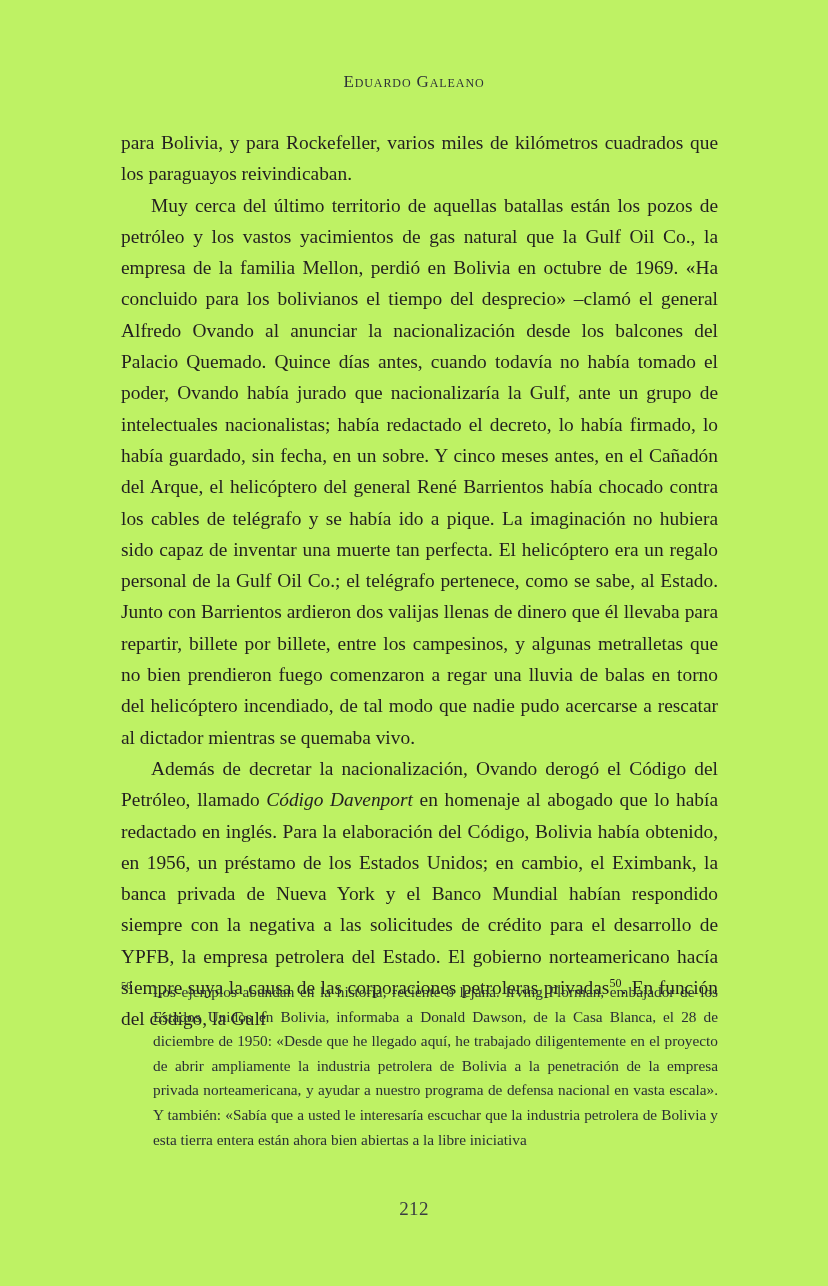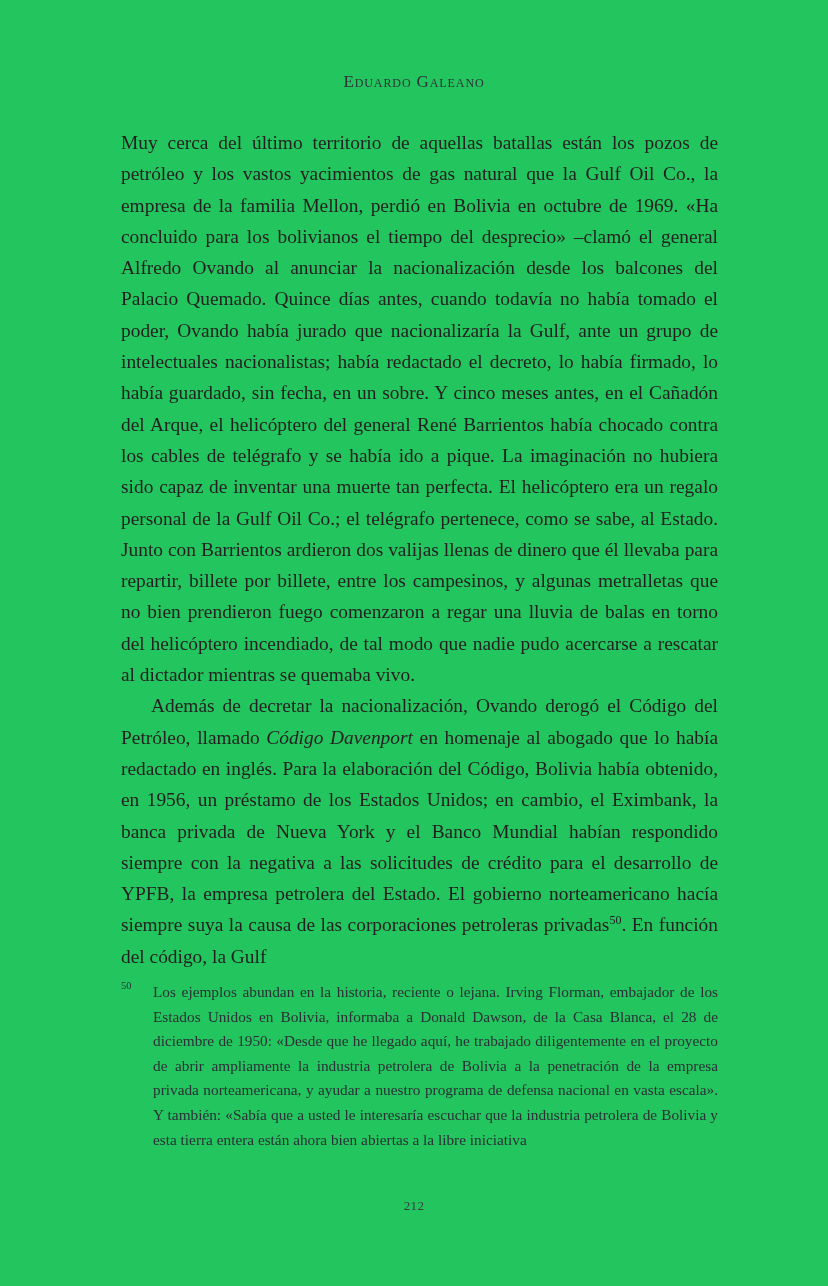--- a/index.html
+++ b/index.html
@@ -13,21 +13,21 @@
     height: 1286px;
     position: relative;
     font-family: "Liberation Serif", "DejaVu Serif", serif;
     color: #231f20;
     overflow: hidden;
   }
 
   .page {
     position: absolute;
     inset: 0;
-    background: #22c55e;
+    background: #bef264;
   }
 
   
   .running-head {
     position: absolute;
     top: 72px;
     left: 0;
     right: 0;
     text-align: center;
     font-family: "Liberation Serif", "DejaVu Serif", serif;
@@ -104,34 +104,35 @@
     color: #2b2f36;
   }
 
   
   .folio {
     position: absolute;
     left: 0;
     right: 0;
     top: 1198px;
     text-align: center;
-    font-size: 13px;
+    font-size: 19px;
     color: #3a3d42;
     letter-spacing: 0.4px;
   }
 </style>
 </head>
 <body>
 
 <div class="page">
 
   <div class="running-head">Eduardo Galeano</div>
 
   <div class="body-column">
 
+    <p class="first">para Bolivia, y para Rockefeller, varios miles de kilómetros cuadrados que los paraguayos reivindicaban.</p>
 
     <p>Muy cerca del último territorio de aquellas batallas están los pozos de petróleo y los vastos yacimientos de gas natural que la Gulf Oil Co., la empresa de la familia Mellon, perdió en Bolivia en octubre de 1969. «Ha concluido para los bolivianos el tiempo del desprecio» –clamó el general Alfredo Ovando al anunciar la nacionalización desde los balcones del Palacio Quemado. Quince días antes, cuando todavía no había tomado el poder, Ovando había jurado que nacionalizaría la Gulf, ante un grupo de intelectuales nacionalistas; había redactado el decreto, lo había firmado, lo había guardado, sin fecha, en un sobre. Y cinco meses antes, en el Cañadón del Arque, el helicóptero del general René Barrientos había chocado contra los cables de telégrafo y se había ido a pique. La imaginación no hubiera sido capaz de inventar una muerte tan perfecta. El helicóptero era un regalo personal de la Gulf Oil Co.; el telégrafo pertenece, como se sabe, al Estado. Junto con Barrientos ardieron dos valijas llenas de dinero que él llevaba para repartir, billete por billete, entre los campesinos, y algunas metralletas que no bien prendieron fuego comenzaron a regar una lluvia de balas en torno del helicóptero incendiado, de tal modo que nadie pudo acercarse a rescatar al dictador mientras se quemaba vivo.</p>
 
     <p><span>Además de decretar la nacionalización, Ovando derogó el Código del Petróleo, llamado </span><em>Código Davenport</em><span> en homenaje al abogado que lo había redactado en inglés. Para la elaboración del Código, Bolivia había obtenido, en 1956, un préstamo de los Estados Unidos; en cambio, el Eximbank, la banca privada de Nueva York y el Banco Mundial habían respondido siempre con la negativa a las solicitudes de crédito para el desarrollo de YPFB, la empresa petrolera del Estado. El gobierno norteamericano hacía siempre suya la causa de las corporaciones petroleras privadas</span><sup class="fn-ref">50</sup><span>. En función del código, la Gulf</span></p>
 
   </div>
 
   <div class="footnote-block">
     <p class="footnote"><span class="fn-marker">50</span><span>Los ejemplos abundan en la historia, reciente o lejana. Irving Florman, embajador de los Estados Unidos en Bolivia, informaba a Donald Dawson, de la Casa Blanca, el 28 de diciembre de 1950: «Desde que he llegado aquí, he trabajado diligentemente en el proyecto de abrir ampliamente la industria petrolera de Bolivia a la penetración de la empresa privada norteamericana, y ayudar a nuestro programa de defensa nacional en vasta escala». Y también: «Sabía que a usted le interesaría escuchar que la industria petrolera de Bolivia y esta tierra entera están ahora bien abiertas a la libre iniciativa</span></p>
   </div>

